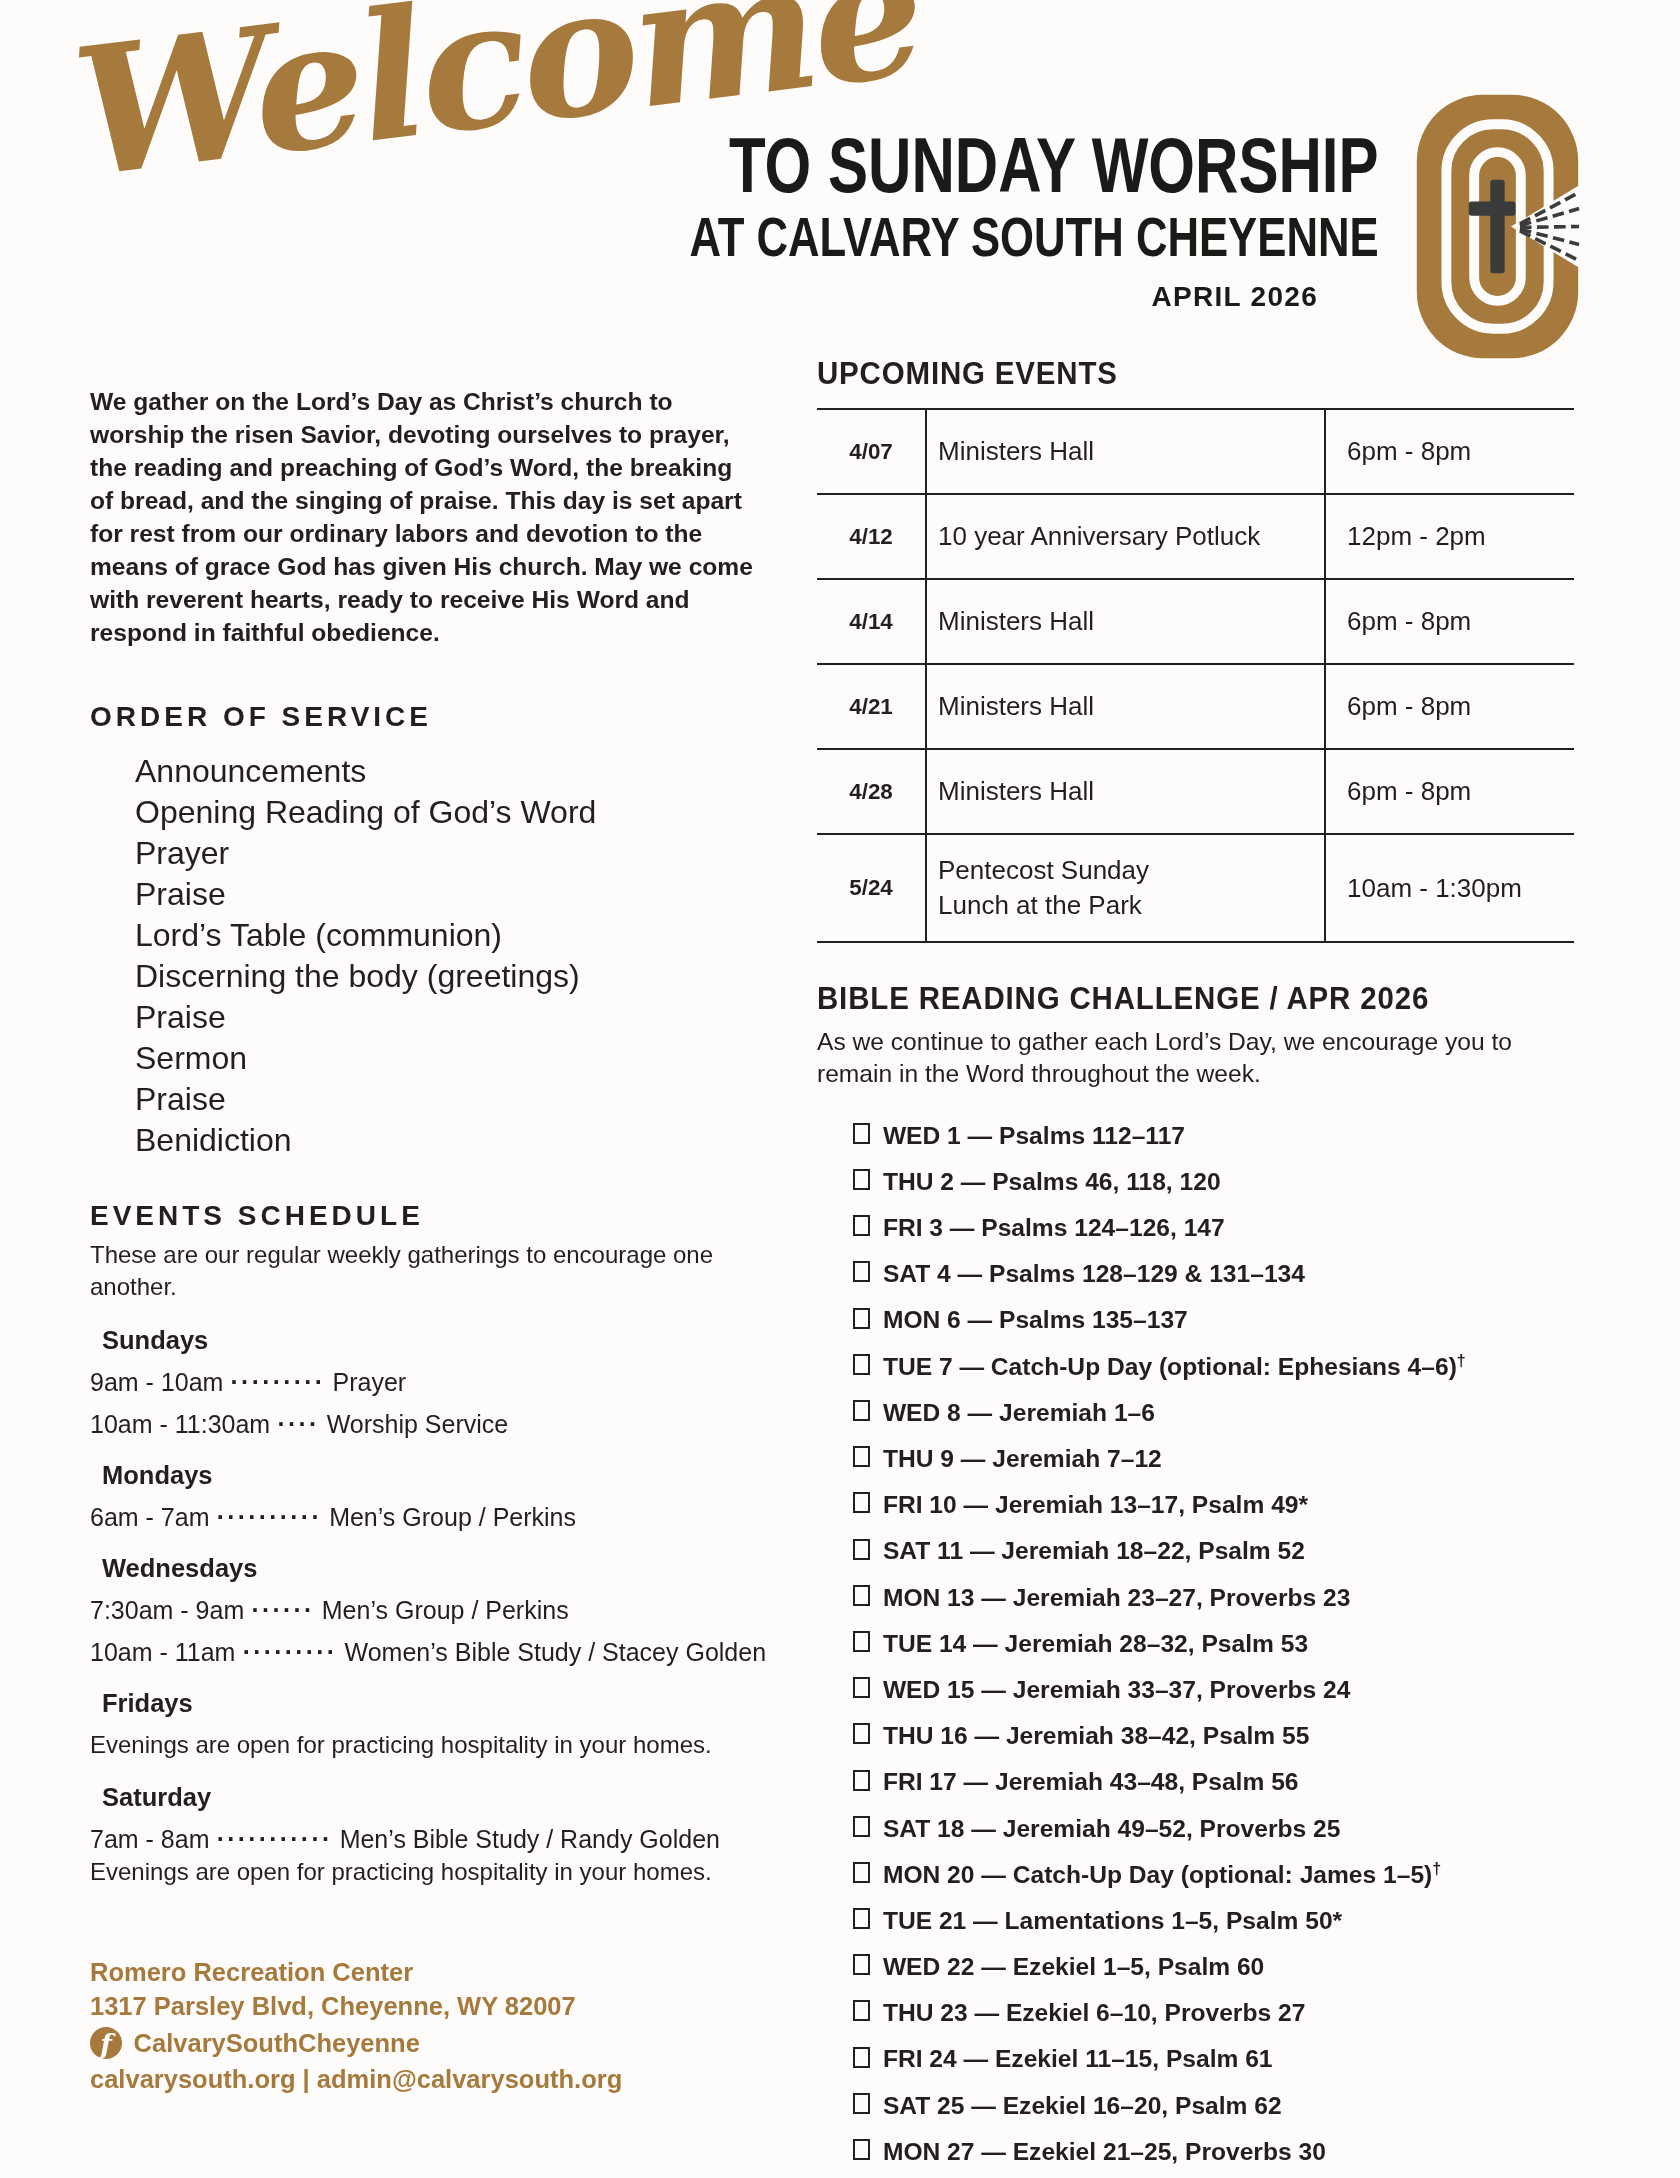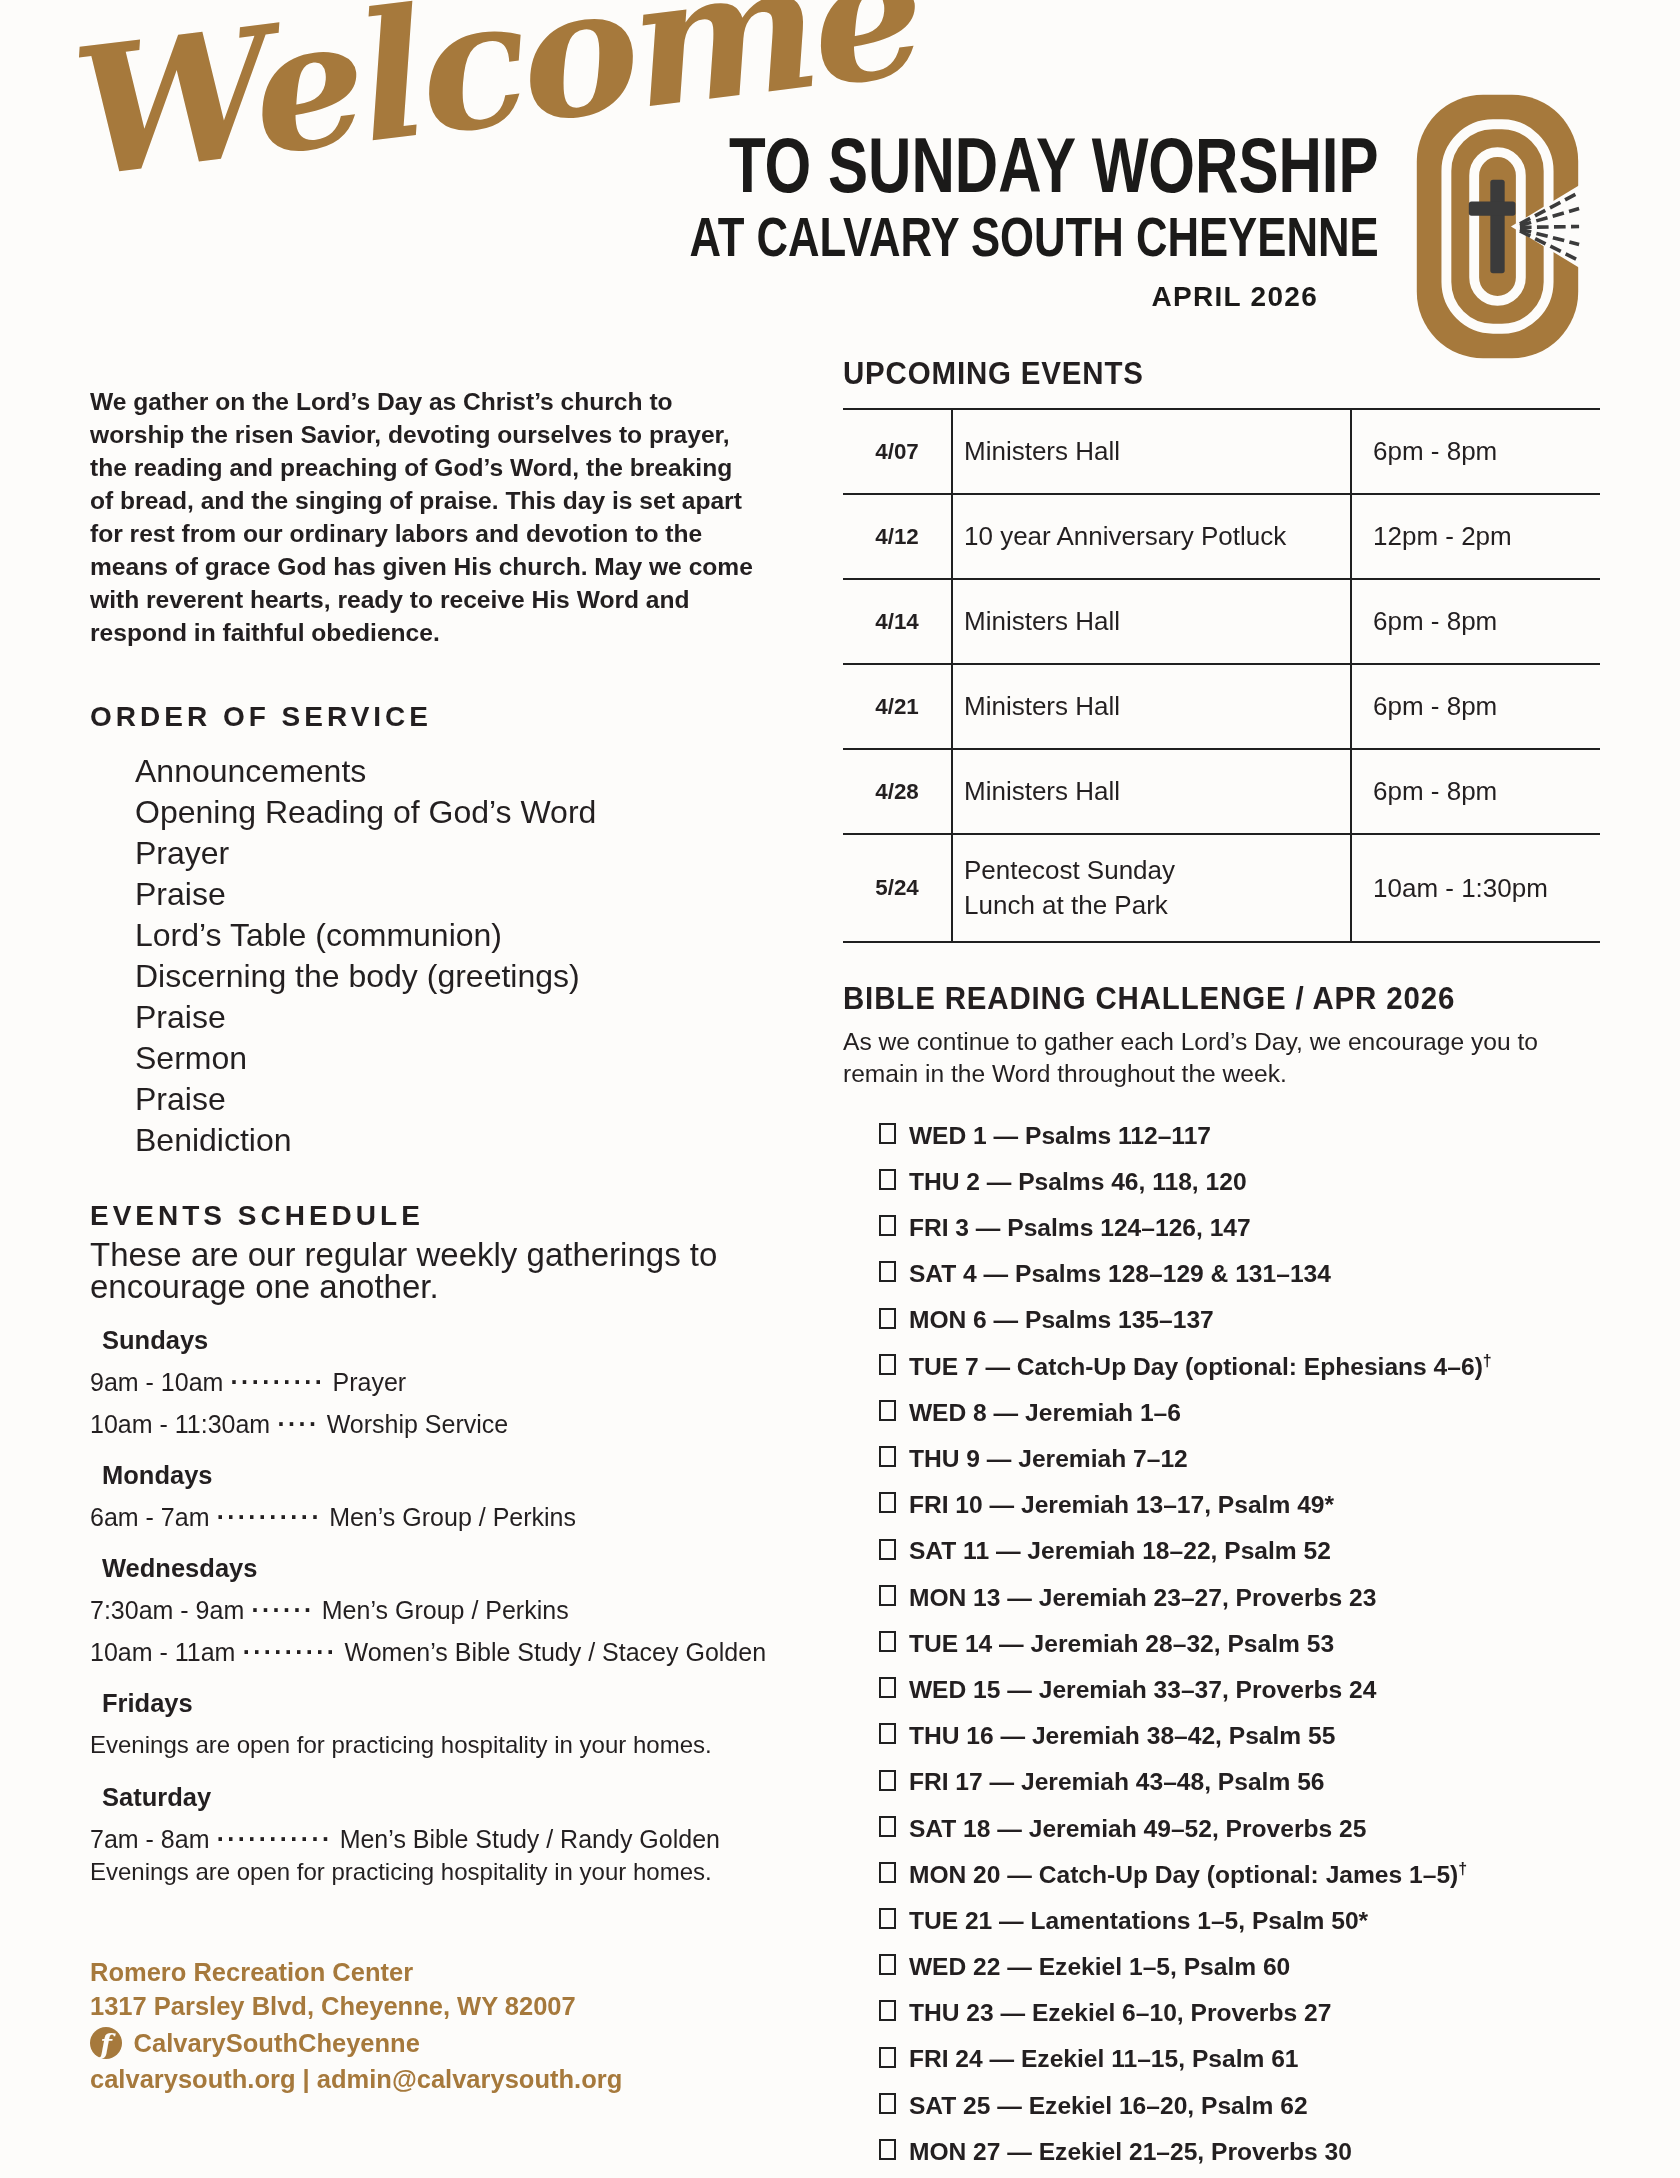--- a/index.html
+++ b/index.html
@@ -19,27 +19,27 @@
   }
   .header-block{position:absolute;top:127px;right:301px;text-align:right;color:#1B1A19;}
   .title-1{font-size:77px;font-weight:900;line-height:1;white-space:nowrap;
     transform:scaleX(0.78);transform-origin:right center;}
   .title-2{font-size:56px;font-weight:900;line-height:1.05;white-space:nowrap;margin-top:3.6px;
     transform:scaleX(0.78);transform-origin:right center;}
   .date-label{font-size:28px;font-weight:800;letter-spacing:1.3px;margin-top:14.3px;padding-right:61px;}
   .logo{position:absolute;left:1414px;top:92px;}
   
   .left-col{position:absolute;left:90px;top:385px;width:665px;}
-  .right-col{position:absolute;left:843px;top:356px;width:758px;}
+  .right-col{position:absolute;left:817px;top:356px;width:758px;}
   
   .intro{font-size:24.6px;line-height:33px;font-weight:700;margin:0;}
   h2.sec{font-size:28px;font-weight:800;letter-spacing:4px;margin:52px 0 0 0;white-space:nowrap;}
   ul.order{list-style:none;margin:18px 0 0 0;padding:0 0 0 45px;font-size:32px;line-height:41px;}
   h2.weekly{margin-top:39px;}
-  .ws-intro{font-size:33px;line-height:32px;margin:7.2px 0 0 0;}
+  .ws-intro{font-size:24px;line-height:32px;margin:7.2px 0 0 0;}
   .day-name{font-size:25.5px;font-weight:800;margin:23px 0 0 12px;}
   .sched-row{font-size:25px;line-height:27px;margin-top:14.3px;white-space:nowrap;}
   .dots{font-weight:700;letter-spacing:2.2px;margin:0 7.2px;}
   .day-note{font-size:24px;line-height:30px;margin-top:12.5px;}
   .tight-note{margin-top:3.6px;}
   .contact{margin-top:68px;color:#A6793C;font-weight:700;font-size:25.5px;line-height:34px;}
   .fb-line{display:flex;align-items:center;gap:11.6px;height:39px;}
   .fb-icon{width:32px;height:32px;border-radius:50%;background:#A6793C;color:#FDFCFA;
     display:inline-flex;align-items:center;justify-content:center;
     font-size:27px;font-weight:700;font-family:"DejaVu Serif",serif;font-style:italic;

